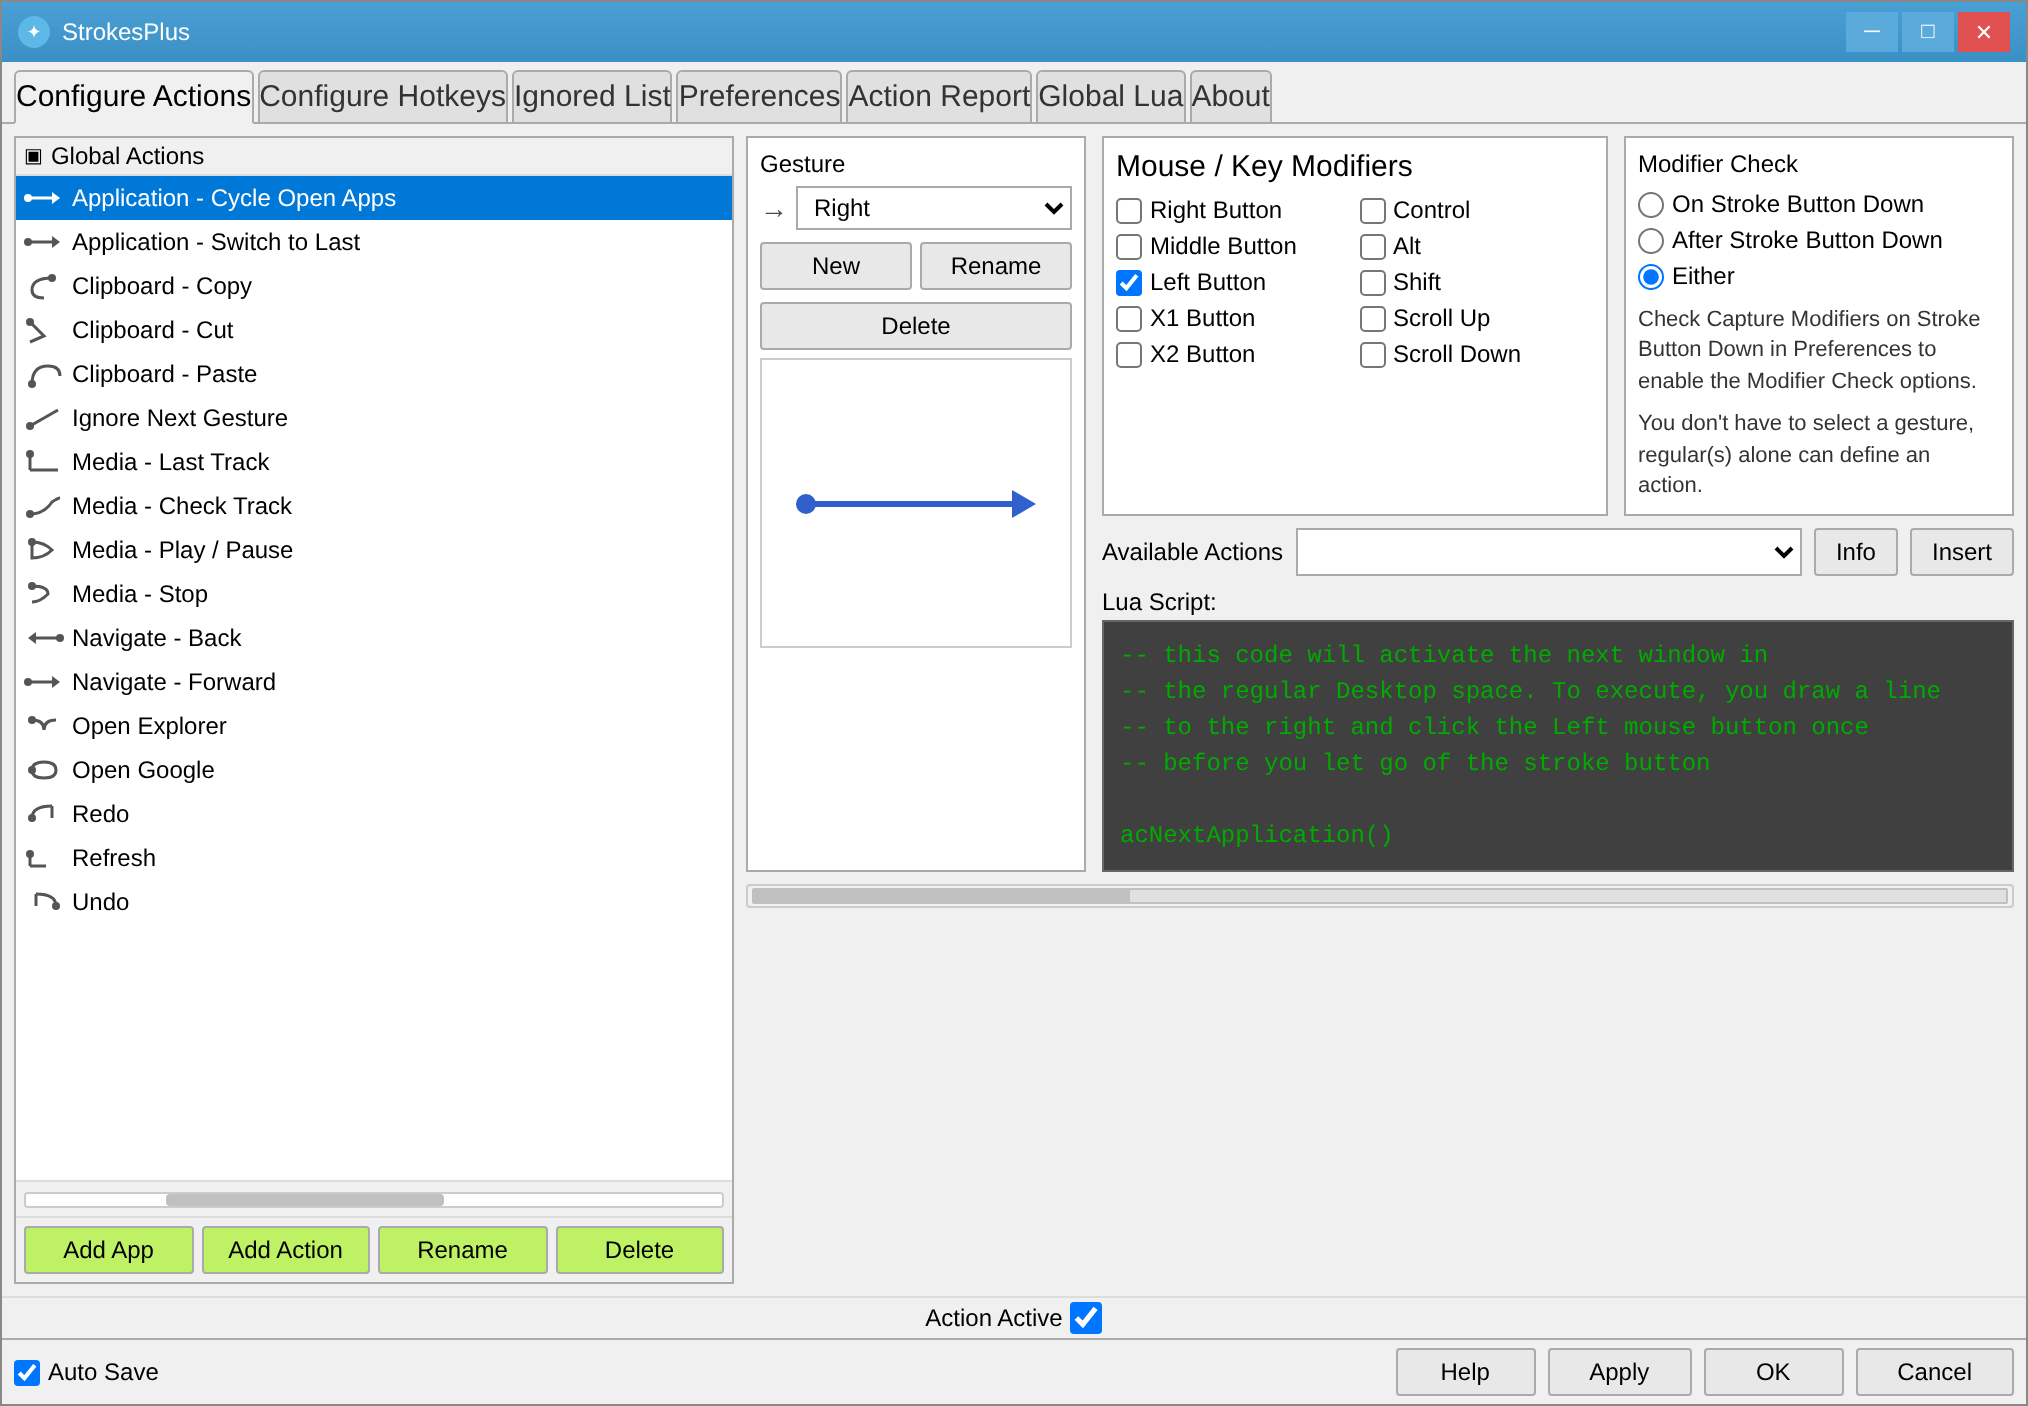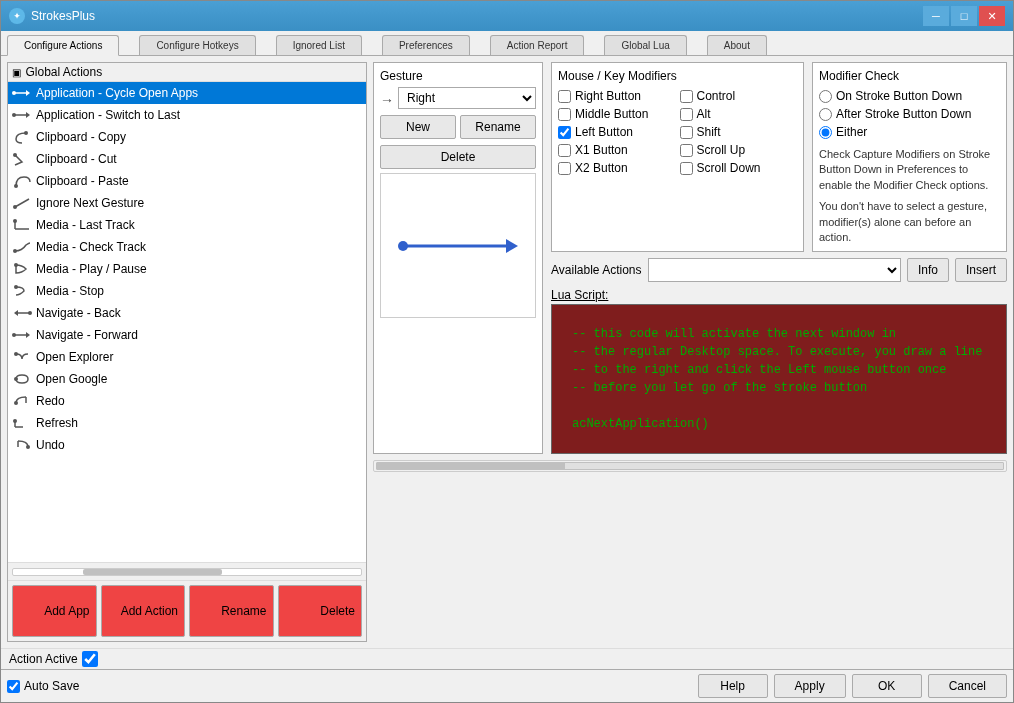--- a/index.html
+++ b/index.html
@@ -68,28 +68,28 @@
 
     .tab-bar {
       background: #f0f0f0;
       border-bottom: 1px solid #aaa;
       display: flex;
       align-items: flex-end;
       padding: 4px 6px 0;
       flex-shrink: 0;
     }
     .tab {
-      padding: 4px 16px;
+      padding: 4px 0;
       border: 1px solid #aaa;
       border-bottom: none;
       background: #e0e0e0;
       cursor: pointer;
-      margin-right: 20px;
+      margin-right: 2px;
       border-radius: 3px 3px 0 0;
-      font-size: 10px;
+      font-size: 15px;
       color: #333;
     }
     .tab.active {
       background: #f0f0f0;
       border-bottom: 1px solid #f0f0f0;
       margin-bottom: -1px;
       z-index: 1;
       color: #000;
     }
 
@@ -144,27 +144,26 @@
     .left-buttons {
       display: flex;
       gap: 4px;
       padding: 4px;
       border-top: 1px solid #ddd;
       background: #f0f0f0;
       flex-shrink: 0;
     }
     .left-buttons button {
       flex: 1;
-      padding: 18px 6px;
-      border: 1px solid #aaa;
-      background: #ef4444;
+      padding: 4px 6px;
+      border: 1px solid #aaa;
+      background: #bef264;
       cursor: pointer;
       font-size: 12px;
       border-radius: 2px;
-      text-align: right;
     }
 
     
     .right-panel {
       flex: 1;
       display: flex;
       flex-direction: column;
       gap: 6px;
       overflow: hidden;
     }
@@ -232,21 +231,21 @@
     }
 
     
     .modifiers-box {
       border: 1px solid #aaa;
       background: white;
       padding: 6px;
       flex: 1;
     }
     .modifiers-title {
-      font-size: 12px;
+      font-size: 15px;
       margin-bottom: 6px;
     }
     .modifiers-grid {
       display: grid;
       grid-template-columns: 1fr 1fr;
       gap: 4px 4px;
     }
     .checkbox-item {
       display: flex;
       align-items: center;
@@ -316,27 +315,26 @@
     
     .lua-section {
       flex: 1;
       display: flex;
       flex-direction: column;
       min-height: 0;
     }
     .lua-label {
       font-size: 12px;
       margin-bottom: 2px;
-      text-decoration: underline;
     }
     .lua-editor {
       flex: 1;
-      background: #7f1d1d;
+      background: #404040;
       border: 1px solid #666;
-      padding: 20px;
+      padding: 8px;
       font-family: 'Courier New', monospace;
       font-size: 12px;
       color: #00aa00;
       overflow-y: auto;
       line-height: 1.5;
       white-space: pre;
     }
 
     
     .bottom-bar {
@@ -708,21 +706,21 @@
               </div>
               <div class="radio-item">
                 <input type="radio" name="modifier_check" style="">
                 <label>After Stroke Button Down</label>
               </div>
               <div class="radio-item">
                 <input type="radio" name="modifier_check" checked="" style="">
                 <label>Either</label>
               </div>
               <div class="modifier-check-text">Check Capture Modifiers on Stroke Button Down in Preferences to enable the Modifier Check options.</div>
-              <div class="modifier-check-text" style="margin-top:6px;">You don't have to select a gesture, modifier(s) alone can before an action.</div>
+              <div class="modifier-check-text" style="margin-top:6px;">You don't have to select a gesture, regular(s) alone can define an action.</div>
             </div>
           </div>
 
           <div class="available-actions-row">
             <span class="available-actions-label">Available Actions</span>
             <select class="available-actions-select">
               <option></option>
             </select>
             <button class="available-actions-btn">Info</button>
             <button class="available-actions-btn">Insert</button>
@@ -744,21 +742,21 @@
         <div style="position:absolute; left:0; width:100%; height:100%; display:flex; align-items:center; padding: 0 2px;">
           <div style="height:8px; flex:1; background:#e0e0e0; border:1px solid #c0c0c0; border-radius:1px; position:relative;">
             <div style="position:absolute; left:0%; width:30%; height:100%; background:#c0c0c0;"></div>
           </div>
         </div>
       </div>
 
     </div>
   </div>
 
-  <div style="display:flex; justify-content:flex-start; align-items:center; padding:2px 8px; background:#f0f0f0; border-top:1px solid #ddd;">
+  <div style="display:flex; justify-content:center; align-items:center; padding:2px 8px; background:#f0f0f0; border-top:1px solid #ddd;">
     <span style="font-size:12px; margin-right:4px;">Action Active</span>
     <input type="checkbox" checked="" style="width: 16px; height: 16px; cursor: pointer;">
   </div>
 
   <div class="bottom-bar">
     <div class="bottom-left">
       <div class="autosave-check">
         <input type="checkbox" checked="" style="cursor: pointer;">
         <span>Auto Save</span>
       </div>

